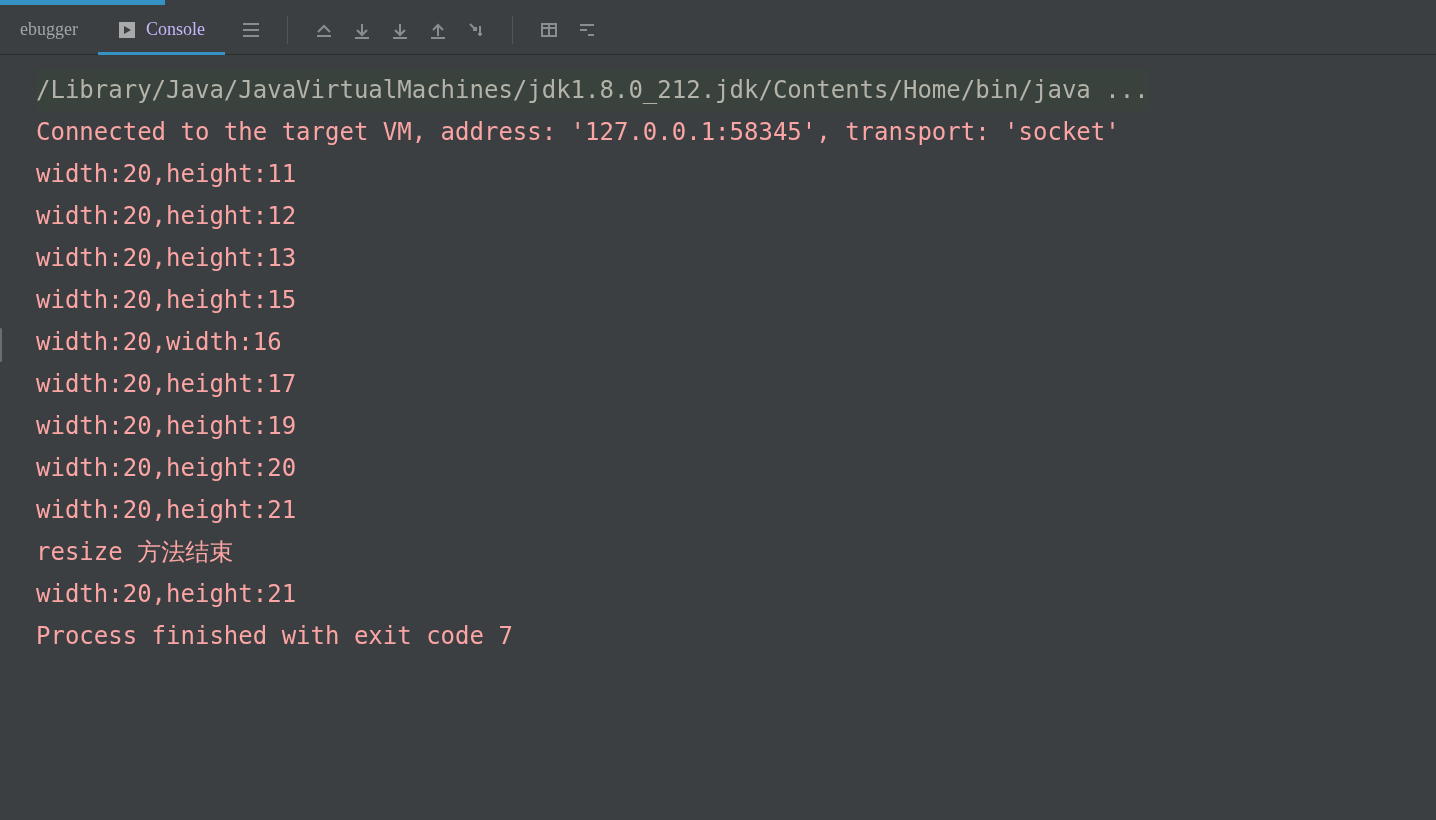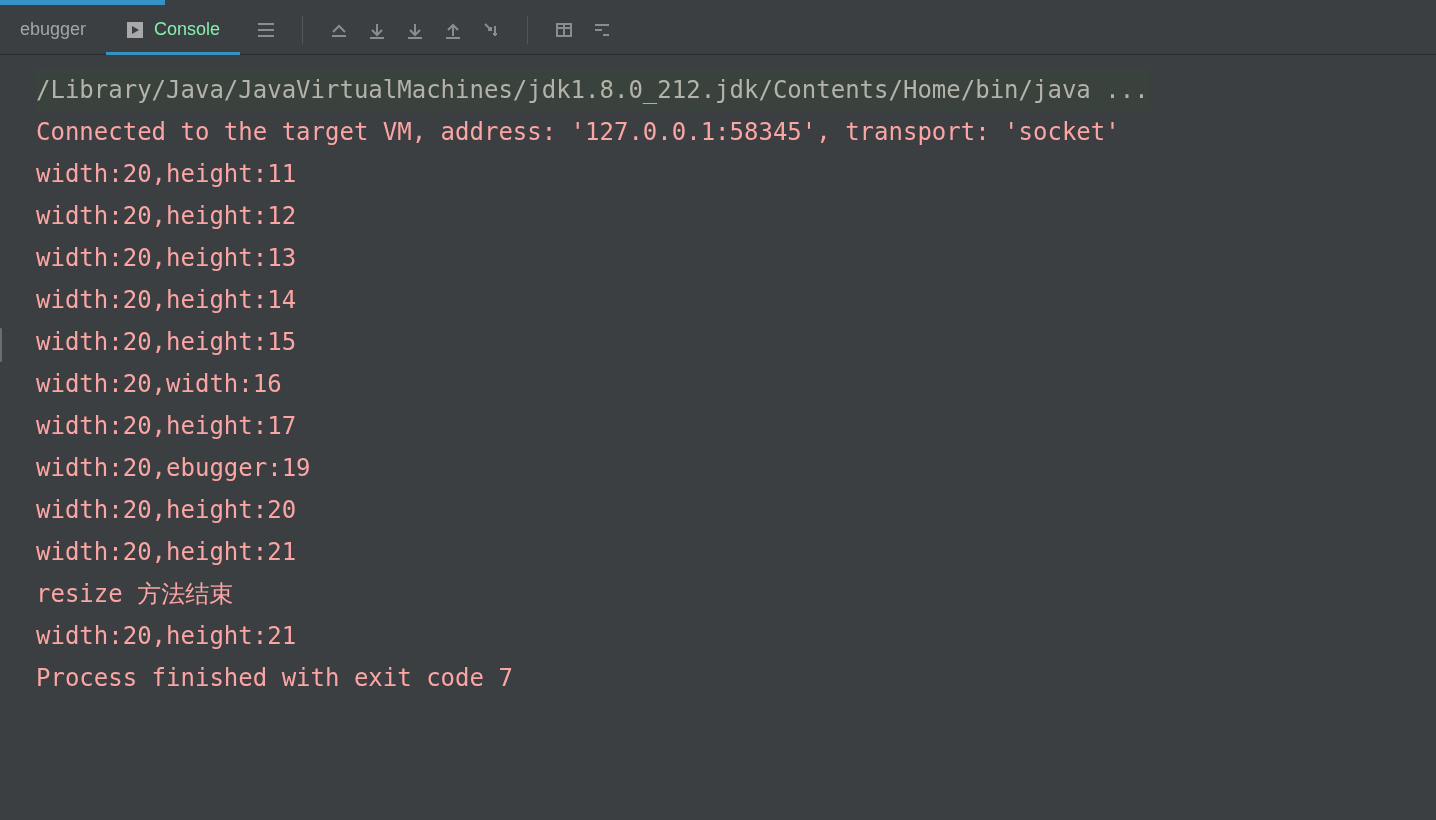--- a/index.html
+++ b/index.html
@@ -34,27 +34,27 @@
       background: #3c3f41;
       border-bottom: 1px solid #2b2b2b;
       padding: 0 0 0 0;
     }
     .tab {
       display: inline-flex;
       align-items: center;
       padding: 0 20px;
       height: 50px;
       color: #a3a6a8;
-      font-family: Liberation Sans, sans-serif;
+      font-family: Liberation Serif, serif;
       font-size: 18px;
       cursor: pointer;
       position: relative;
     }
     .tab.active {
-      color: #86efac;
+      color: #c4b5fd;
     }
     .tab.active::after {
       content: "";
       position: absolute;
       bottom: 0;
       left: 0;
       right: 0;
       height: 3px;
       background: #3592c4;
     }
@@ -201,25 +201,24 @@
 </div>
 
 <div class="main-wrap">
   <div class="gutter-notch"></div>
   <div class="console-area">
     <div class="console-line highlighted">/Library/Java/JavaVirtualMachines/jdk1.8.0_212.jdk/Contents/Home/bin/java ...</div>
     <div class="console-line">Connected to the target VM, address: '127.0.0.1:58345', transport: 'socket'</div>
     <div class="console-line">width:20,height:11</div>
     <div class="console-line">width:20,height:12</div>
     <div class="console-line">width:20,height:13</div>
-    <div class="console-line">width:20,height:14</div>
     <div class="console-line">width:20,height:15</div>
     <div class="console-line">width:20,width:16</div>
     <div class="console-line">width:20,height:17</div>
-    <div class="console-line">width:20,ebugger:19</div>
+    <div class="console-line">width:20,height:19</div>
     <div class="console-line">width:20,height:20</div>
     <div class="console-line">width:20,height:21</div>
     <div class="console-line">resize 方法结束</div>
     <div class="console-line">width:20,height:21</div>
     <div class="console-line"></div>
     <div class="console-line">Process finished with exit code 7</div>
   </div>
 </div>
 
 </body></html>

